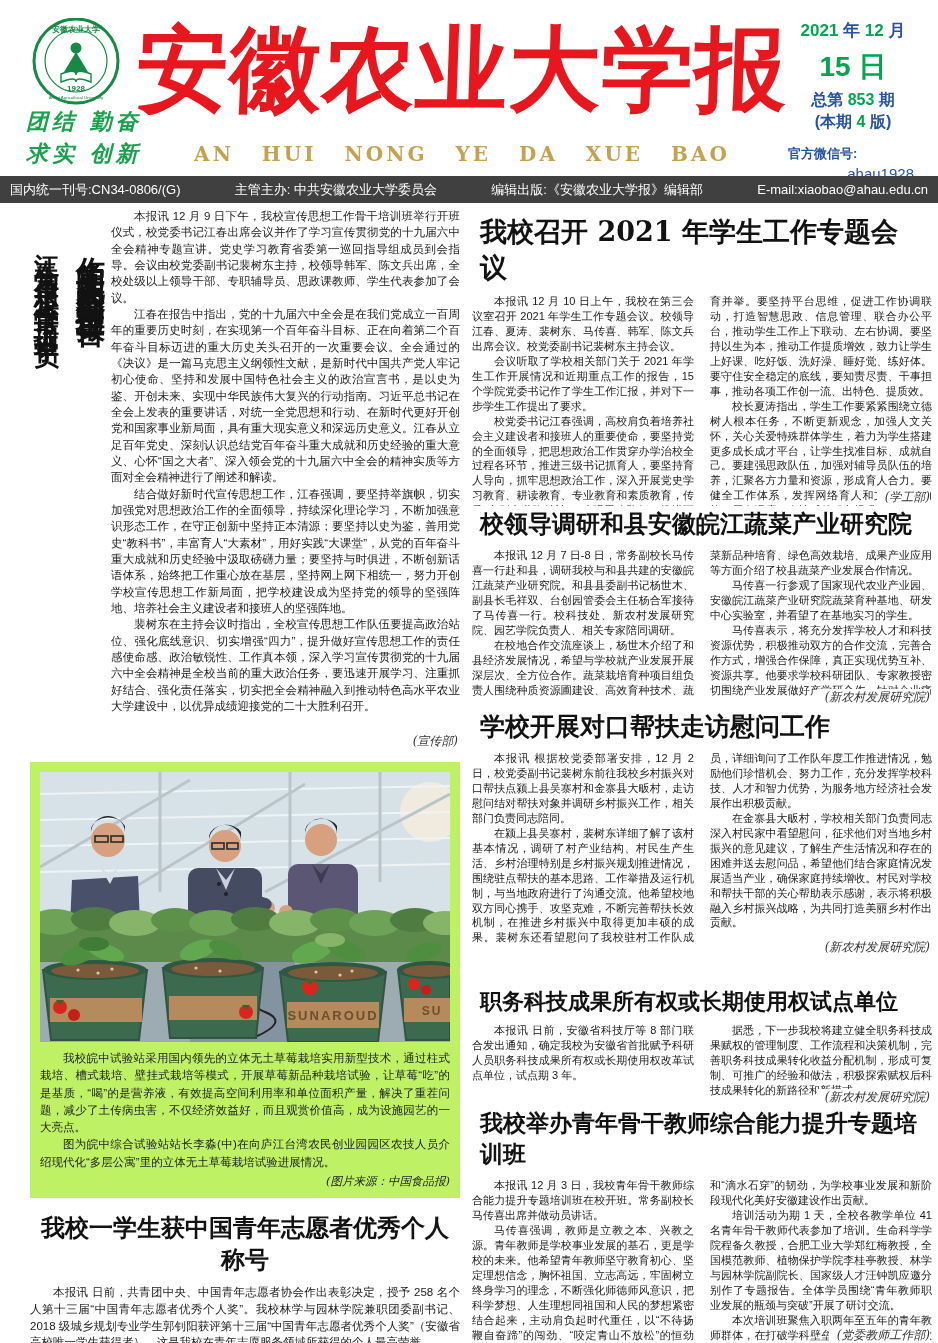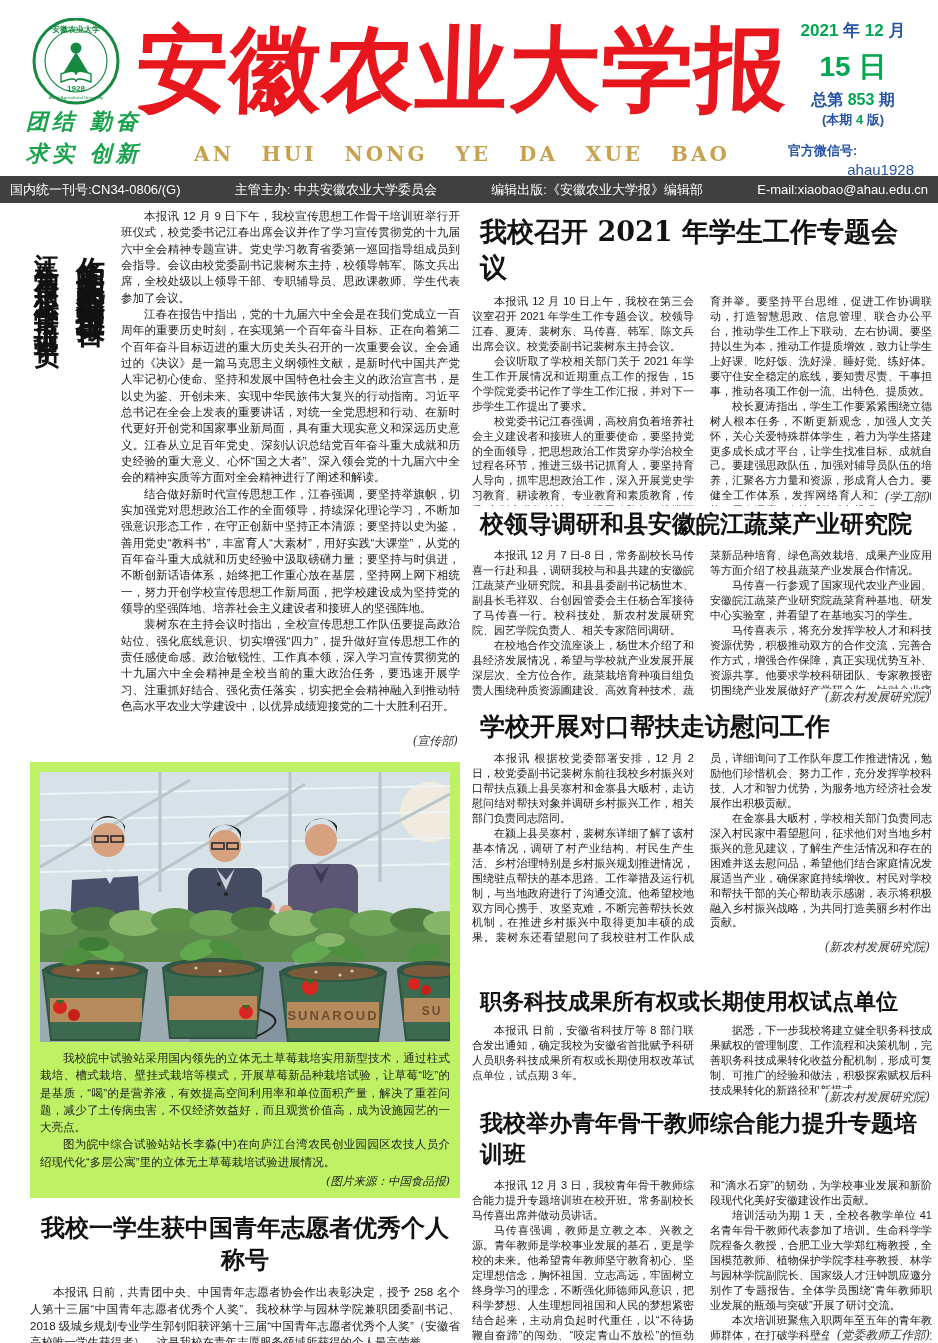--- a/index.html
+++ b/index.html
@@ -26,36 +26,36 @@
   }
   .pinyin{
     position:absolute;left:126px;top:142px;width:672px;text-align:center;
     color:#c6a24f;font-family:"DejaVu Serif","Liberation Serif",serif;
     font-weight:bold;font-size:20px;letter-spacing:3px;word-spacing:18px;white-space:nowrap;
   }
   .issue{position:absolute;right:6px;top:20px;width:158px;text-align:center;line-height:1.25;}
   .issue .l1{font-size:17px;font-weight:bold;}
   .issue .l2{font-size:28px;font-weight:bold;margin-top:8px;}
   .issue .l3{font-size:16px;font-weight:bold;margin-top:6px;}
-  .issue .l4{font-size:13px;font-weight:bold;margin-top:2px;}
+  .issue .l4{font-size:16px;font-weight:bold;margin-top:2px;}
   .issue .l5{font-size:13px;font-weight:bold;margin-top:14px;text-align:left;padding-left:14px;}
   .issue .l6{font-size:15px;text-align:right;padding-right:18px;margin-top:2px;}
   .green{color:#00a650;} .blue{color:#2653a5;}
   
   .infobar{
     position:absolute;left:0;top:176px;width:938px;height:27px;background:#404040;
     color:#fff;font-size:13px;display:flex;align-items:center;
     justify-content:space-between;padding:0 10px;box-sizing:border-box;white-space:nowrap;
   }
   .infobar a{color:#fff;text-decoration:none;}
   
   .left-region{position:absolute;left:30px;top:208px;width:430px;}
   .right-region{position:absolute;left:472px;top:206px;width:460px;}
   
-  .article-a{display:flex;gap:10px;height:542px;overflow:hidden;position:relative;}
+  .article-a{display:flex;height:542px;overflow:hidden;position:relative;}
   .vert-head{display:flex;flex-direction:row;gap:8px;padding-top:26px;flex:0 0 auto;}
   .vh-col{
     writing-mode:vertical-rl;text-orientation:upright;
     font-family:"DejaVu Serif","Liberation Serif",serif;font-weight:900;color:#121212;
   }
   .vh-a{font-size:25px;letter-spacing:6px;}
   .vh-b{font-size:29px;letter-spacing:4px;}
   .body-txt{flex:1;font-size:11.5px;line-height:1.42;text-align:justify;color:#1b1b1b;overflow:hidden;}
   .body-txt p{margin:0;text-indent:2em;}
   .attr{

